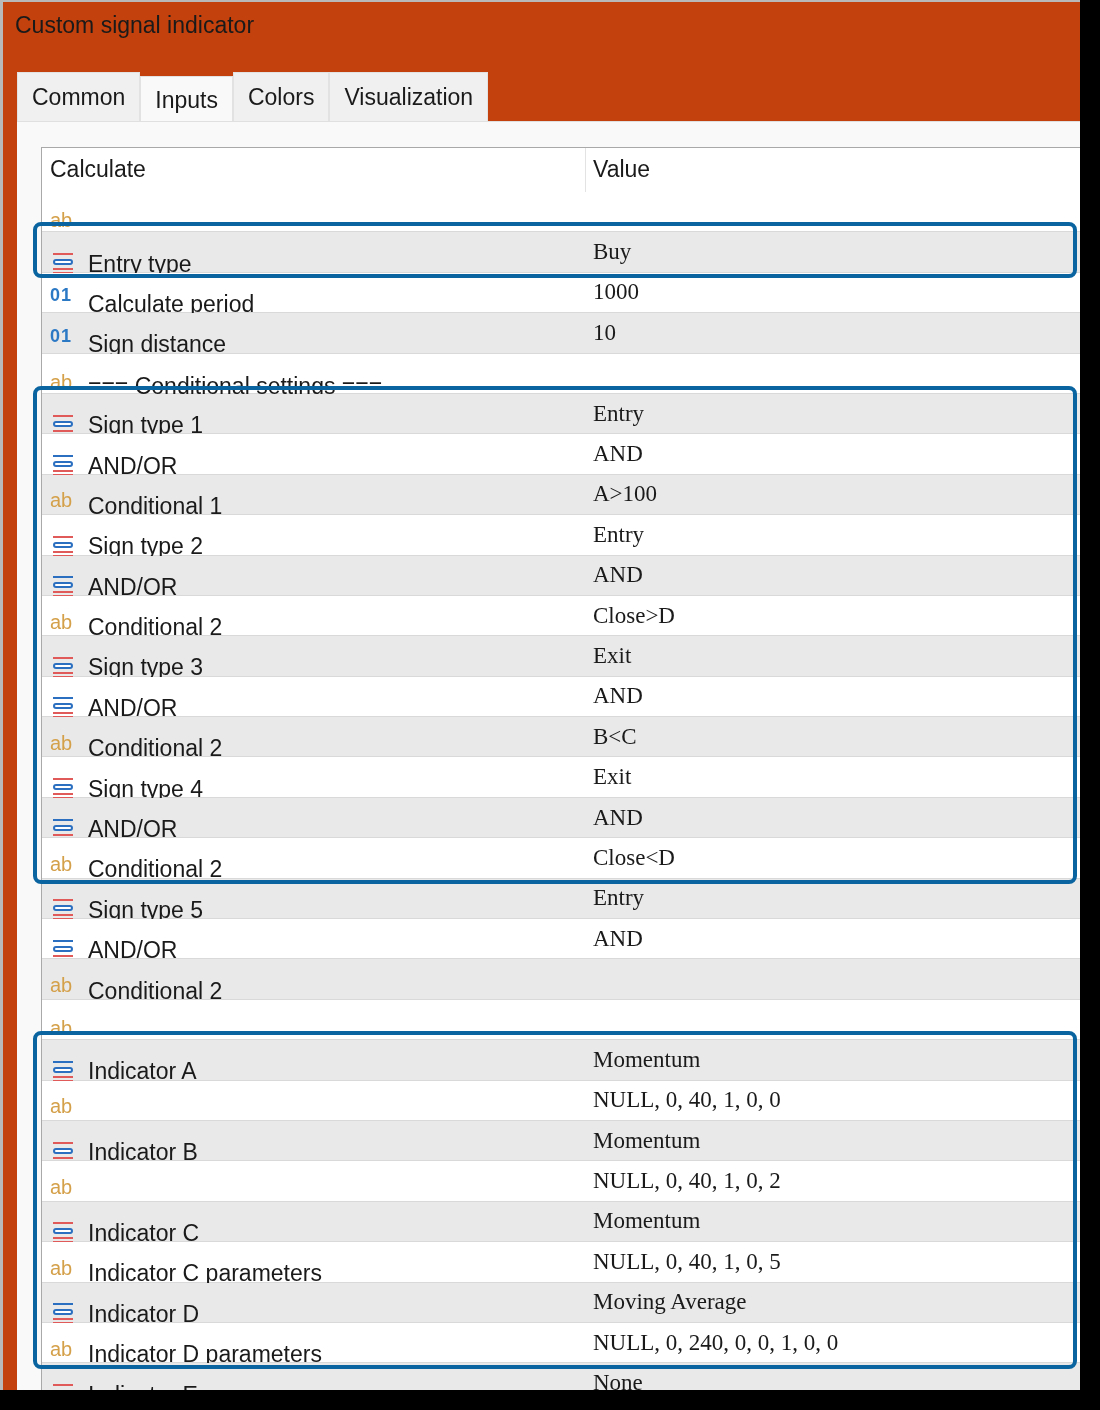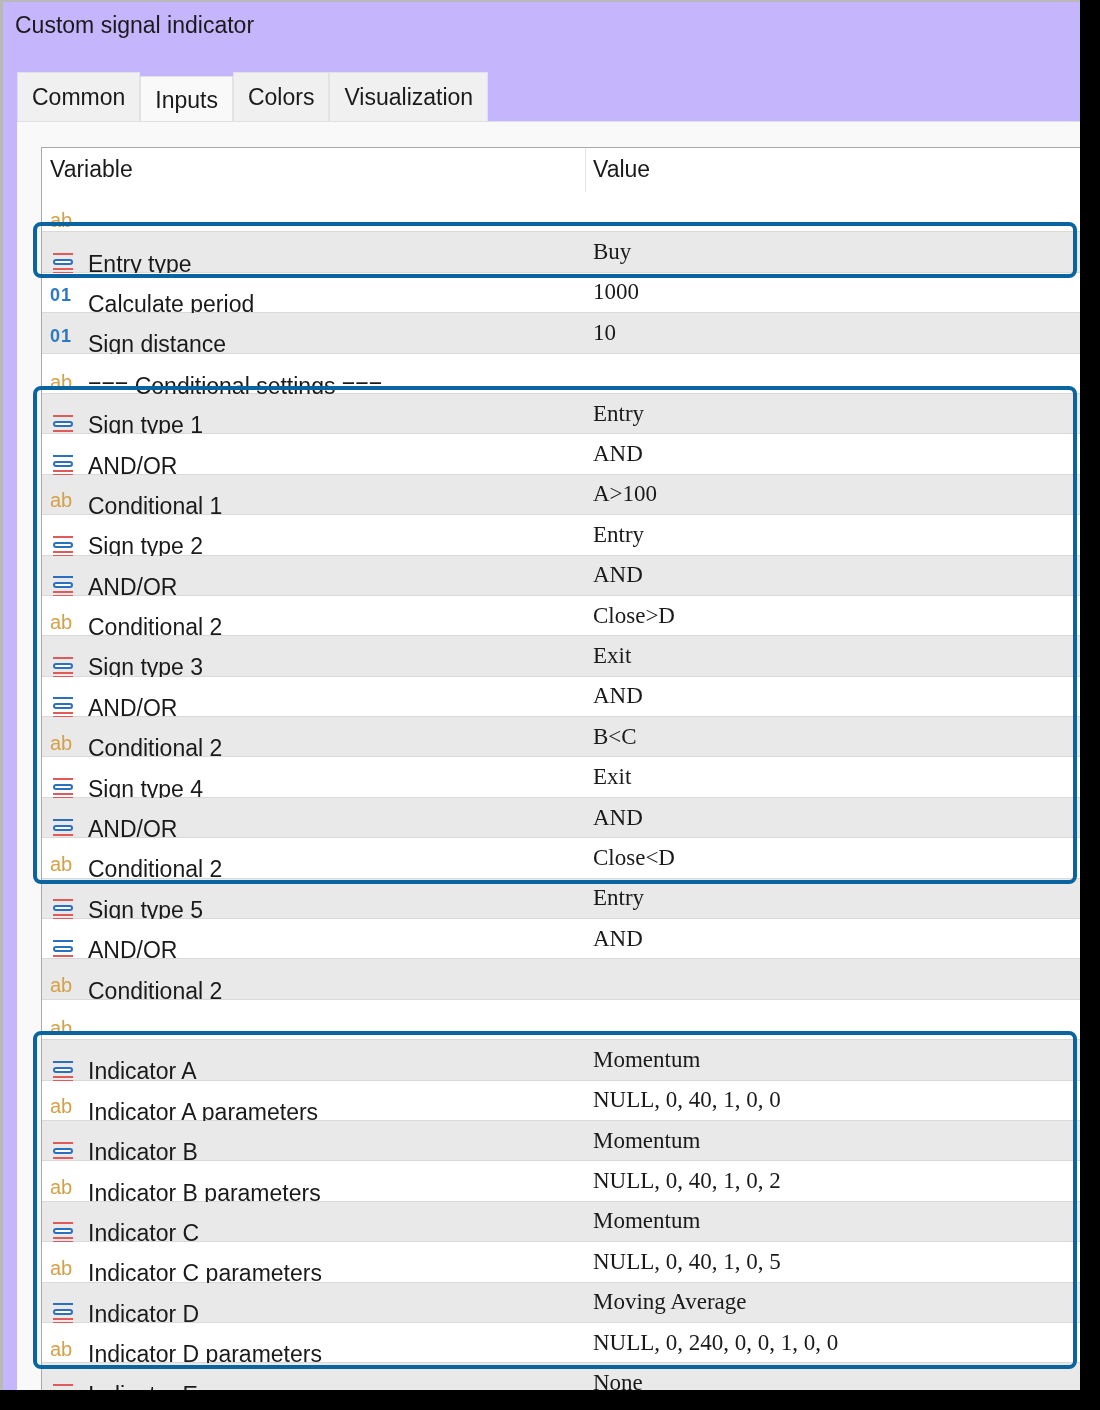--- a/index.html
+++ b/index.html
@@ -1,18 +1,18 @@
 <!DOCTYPE html>
 <html><head>
 <meta charset="utf-8">
 <style>
   html, body { margin:0; padding:0; }
   body { width:1100px; height:1410px; background:#000; position:relative; overflow:hidden;
          font-family:"Liberation Sans", "DejaVu Sans", sans-serif; }
-  .window { position:absolute; left:0; top:0; width:1080px; height:1390px; background:#c4b5fd;
+  .window { position:absolute; left:0; top:0; width:1080px; height:1390px; background:#c2410c;
             border-left:3px solid #b9b9b9; border-top:2px solid #b9b9b9; box-sizing:border-box; overflow:hidden; }
   .title { position:absolute; left:12px; top:10px; font-size:23px; color:#1a1a1a; }
   .tabstrip { position:absolute; left:14px; top:72px; height:48px; display:flex; align-items:flex-end; }
   .tab { height:50px; padding:0 14px; font-size:23px; color:#1a1a1a; background:#f0f0f0;
          border:1px solid #e2e2e2; border-bottom:none; display:flex; align-items:center; box-sizing:border-box; cursor:pointer; }
   .tab.active { height:46px; background:#f9f9f9; align-items:flex-start; padding-top:10px; }
   .panel { position:absolute; left:14px; top:119px; right:0; bottom:0; background:#f9f9f9; border-top:1px solid #e0e0e0; }
   .grid { position:absolute; left:38px; top:145px; width:1060px; bottom:0; background:#fff; border-left:1px solid #a9a9a9; border-top:1px solid #a9a9a9; }
   .hdr { position:absolute; left:0; top:0; height:44px; width:100%; }
   .hdr div { position:absolute; top:8px; font-size:23px; color:#1a1a1a; }
@@ -45,21 +45,21 @@
     <div class="tab active">Inputs</div>
     <div class="tab">Colors</div>
     <div class="tab">Visualization</div>
   </div>
 
   <div class="panel"></div>
 
   <div class="grid">
     <div class="colsep"></div>
     <div class="hdr">
-      <div style="left:8px">Variable</div>
+      <div style="left:8px">Calculate</div>
       <div style="left:551px">Value</div>
     </div>
     <div class="rows" id="rows">
         <div class="row white section">
     <div class="cell-var">
       <span class="icon icon-ab">ab</span>
     </div>
     <div class="cell-val">
       <span class="val-text"></span>
     </div>
@@ -308,21 +308,20 @@
             </span>
       <span class="var-text">Indicator A</span>
     </div>
     <div class="cell-val">
       <span class="val-text">Momentum</span>
     </div>
   </div>
         <div class="row white">
     <div class="cell-var">
       <span class="icon icon-ab">ab</span>
-      <span class="var-text">Indicator A parameters</span>
     </div>
     <div class="cell-val">
       <span class="val-text">NULL, 0, 40, 1, 0, 0</span>
     </div>
   </div>
         <div class="row gray">
     <div class="cell-var">
       <span class="icon enum-icon">
               <span class="l1" style="background:#e05a5a"></span>
               <span class="bar"></span>
@@ -331,21 +330,20 @@
             </span>
       <span class="var-text">Indicator B</span>
     </div>
     <div class="cell-val">
       <span class="val-text">Momentum</span>
     </div>
   </div>
         <div class="row white">
     <div class="cell-var">
       <span class="icon icon-ab">ab</span>
-      <span class="var-text">Indicator B parameters</span>
     </div>
     <div class="cell-val">
       <span class="val-text">NULL, 0, 40, 1, 0, 2</span>
     </div>
   </div>
         <div class="row gray">
     <div class="cell-var">
       <span class="icon enum-icon">
               <span class="l1" style="background:#e05a5a"></span>
               <span class="bar"></span>

